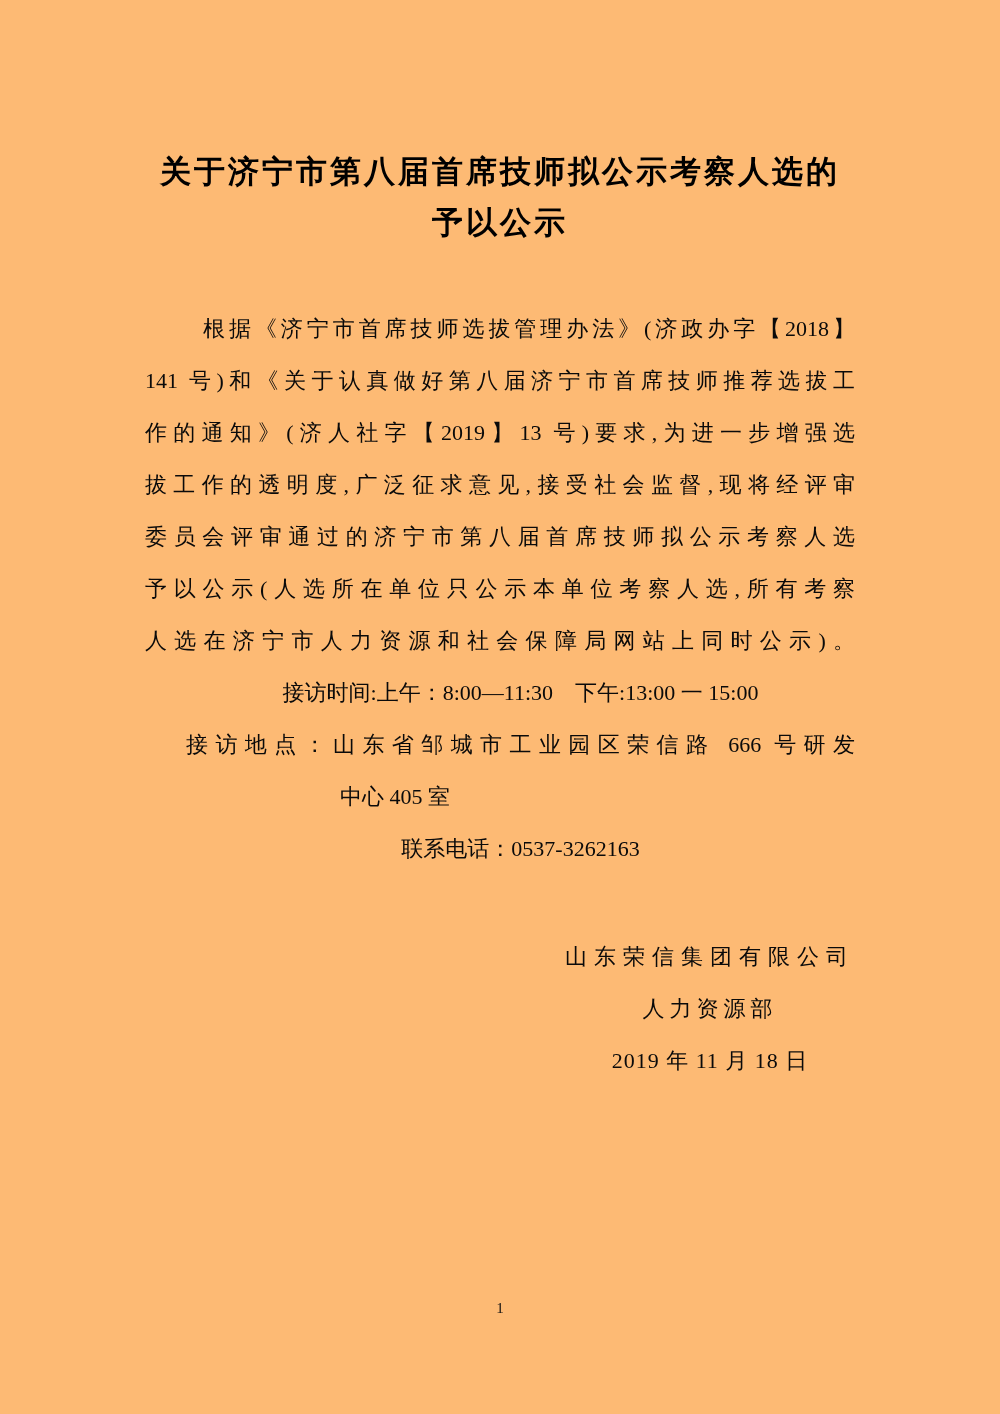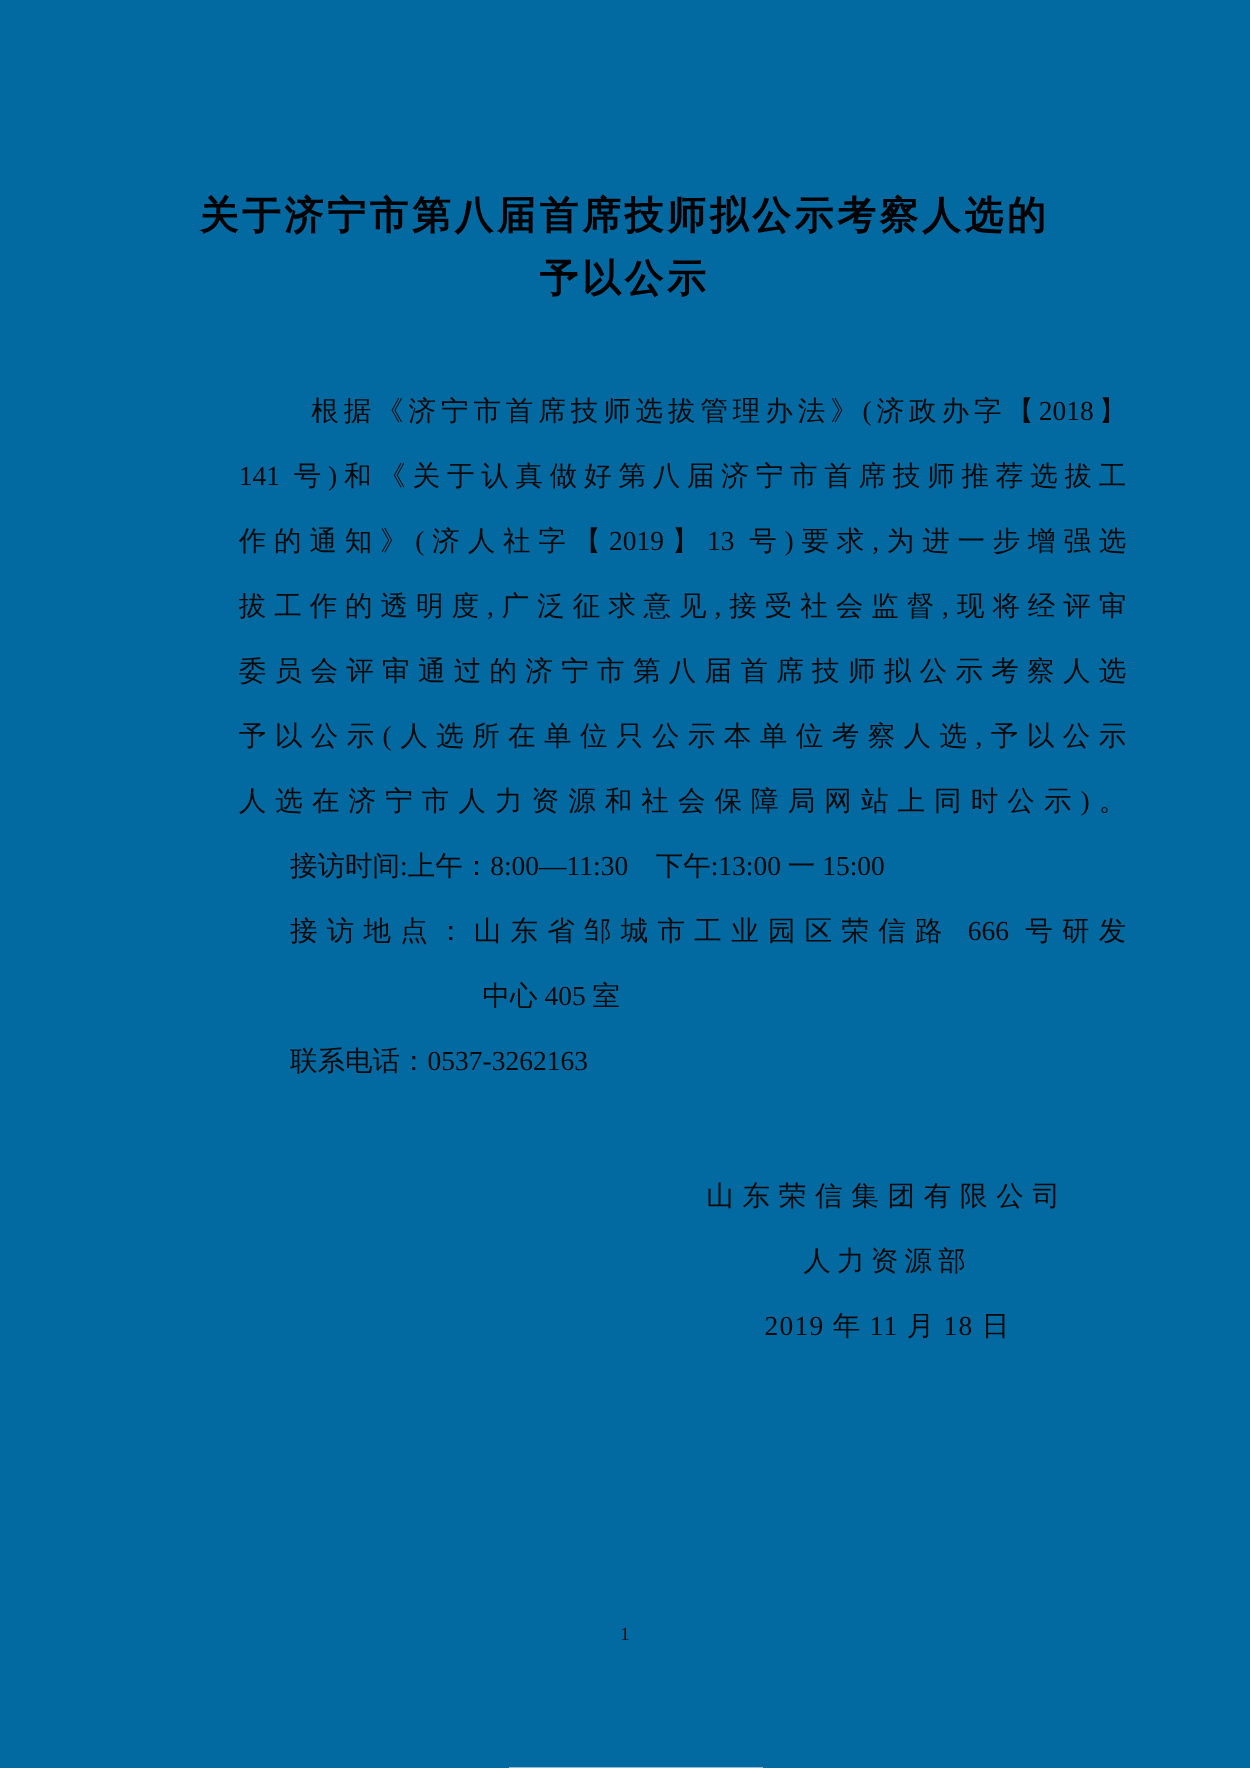--- a/index.html
+++ b/index.html
@@ -4,21 +4,21 @@
 <style>
   html, body {
     margin: 0;
     padding: 0;
     background: #ffffff;
   }
   #page {
     position: relative;
     width: 1000px;
     height: 1414px;
-    background: #0369a1;
+    background: #fdba74;
     color: #000000;
     font-family: "Liberation Serif", "DejaVu Serif", serif;
     overflow: hidden;
   }
   
   .doc-title {
     position: absolute;
     left: 0;
     width: 1000px;
     text-align: center;
@@ -40,30 +40,29 @@
     width: 710px;
     font-size: 22px;
     line-height: 52px;
     color: #0a0a0a;
   }
   .line {
     width: 710px;
     height: 52px;
     box-sizing: border-box;
     white-space: nowrap;
-    margin-left: 46px;
   }
   .line.stretch {
     white-space: normal;
     text-align: justify;
     text-align-last: justify;
     text-justify: inter-ideograph;
   }
   .indent-first   { padding-left: 58px; }
-  .indent-item    { padding-left: 41px; }
+  .indent-item    { padding-left: 41px; text-align: center; }
   .indent-period  { padding-left: 55px; }
   .indent-address2{ padding-left: 195px; }
 
   
   #signature {
     position: absolute;
     top: 931px;
     left: 545px;
     width: 330px;
     font-size: 22px;
@@ -94,21 +93,21 @@
   <div class="doc-title" id="title-line1">关于济宁市第八届首席技师拟公示考察人选的</div>
 
   <div class="doc-title" id="title-line2">予以公示</div>
 
   <div id="body-text">
     <div class="line stretch indent-first">根据《济宁市首席技师选拔管理办法》(济政办字【2018】</div>
     <div class="line stretch">141 号)和《关于认真做好第八届济宁市首席技师推荐选拔工</div>
     <div class="line stretch">作的通知》(济人社字【2019】13 号)要求,为进一步增强选</div>
     <div class="line stretch">拔工作的透明度,广泛征求意见,接受社会监督,现将经评审</div>
     <div class="line stretch">委员会评审通过的济宁市第八届首席技师拟公示考察人选</div>
-    <div class="line stretch">予以公示(人选所在单位只公示本单位考察人选,予以公示</div>
+    <div class="line stretch">予以公示(人选所在单位只公示本单位考察人选,所有考察</div>
     <div class="line stretch">人选在济宁市人力资源和社会保障局网站上同时公示)。</div>
     <div class="line indent-item">接访时间:上午：8:00—11:30　下午:13:00 一 15:00</div>
     <div class="line stretch indent-item">接访地点：山东省邹城市工业园区荣信路 666 号研发</div>
     <div class="line indent-address2">中心 405 室</div>
     <div class="line indent-item">联系电话：0537-3262163</div>
   </div>
 
   <div id="signature">
     <div class="sig-company">山东荣信集团有限公司</div>
     <div class="sig-department">人力资源部</div>

